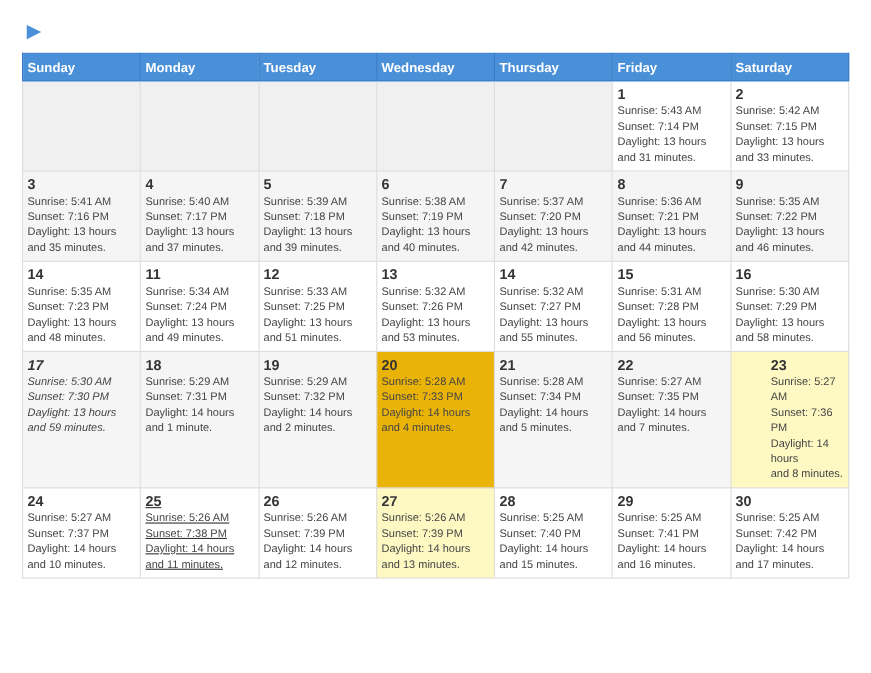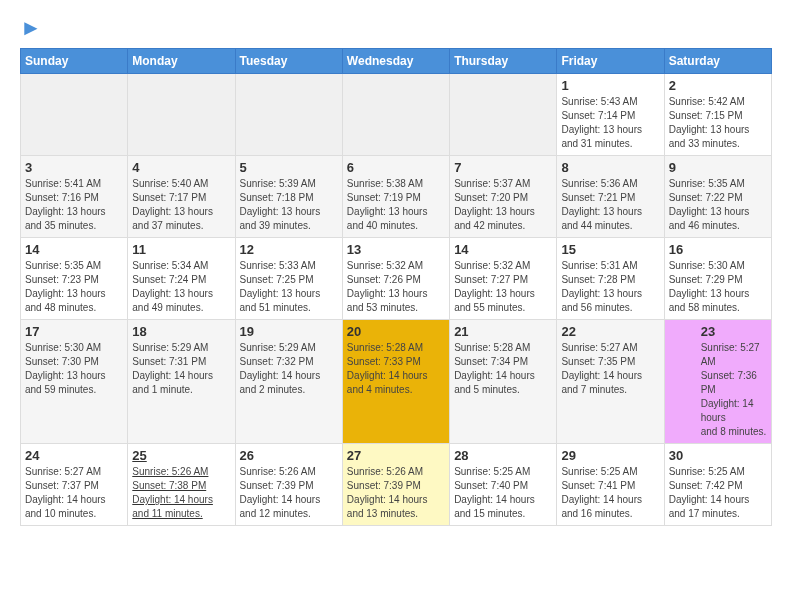--- a/index.html
+++ b/index.html
@@ -251,21 +251,21 @@
           </td>
           <td style="background: rgb(255, 255, 255);">
             <span class="day-number">16</span>
             <div class="day-info" style="white-space: pre-line;">Sunrise: 5:30 AM
 Sunset: 7:29 PM
 Daylight: 13 hours
 and 58 minutes.</div>
           </td>
         </tr>
         <tr>
-          <td style="background: rgb(245, 245, 245);">
+          <td style="background: rgb(245, 245, 245); font-style: italic;">
             <span class="day-number">17</span>
             <div class="day-info" style="white-space: pre-line;">Sunrise: 5:30 AM
 Sunset: 7:30 PM
 Daylight: 13 hours
 and 59 minutes.</div>
           </td>
           <td style="background: rgb(245, 245, 245);">
             <span class="day-number">18</span>
             <div class="day-info" style="white-space: pre-line;">Sunrise: 5:29 AM
 Sunset: 7:31 PM
@@ -293,21 +293,21 @@
 Daylight: 14 hours
 and 5 minutes.</div>
           </td>
           <td style="background: rgb(245, 245, 245);">
             <span class="day-number">22</span>
             <div class="day-info" style="white-space: pre-line;">Sunrise: 5:27 AM
 Sunset: 7:35 PM
 Daylight: 14 hours
 and 7 minutes.</div>
           </td>
-          <td style="background: #f0abfc; padding-left: 36px;">
+          <td style="background: #fef9c3; padding-left: 36px;">
             <span class="day-number">23</span>
             <div class="day-info" style="white-space: pre-line;">Sunrise: 5:27 AM
 Sunset: 7:36 PM
 Daylight: 14 hours
 and 8 minutes.</div>
           </td>
         </tr>
         <tr>
           <td style="background: rgb(255, 255, 255);">
             <span class="day-number">24</span>

